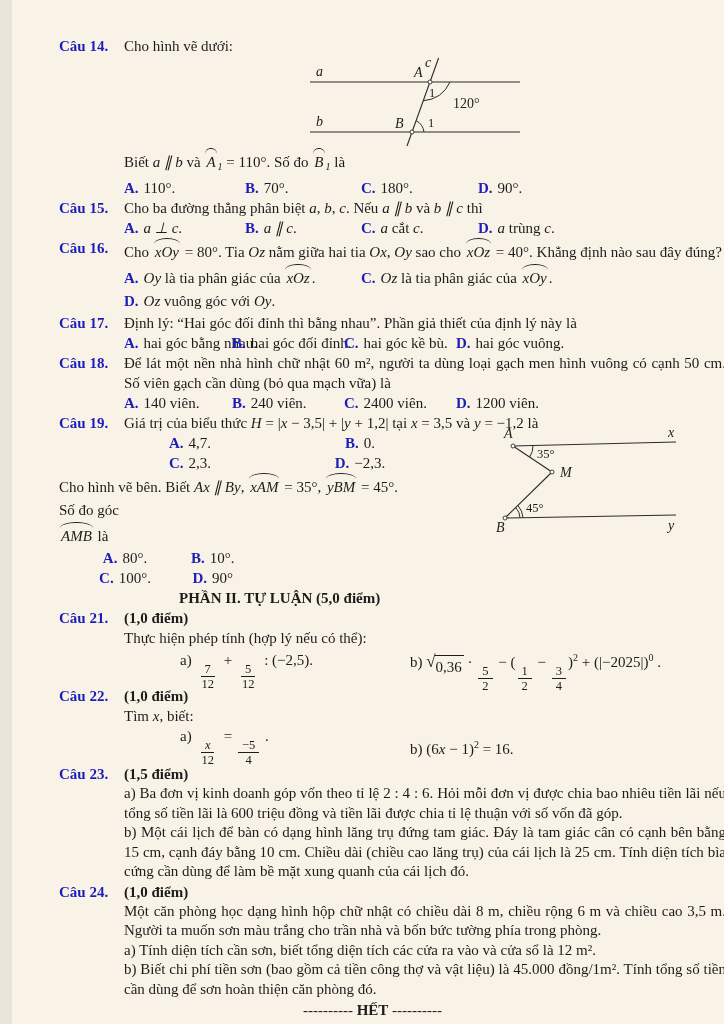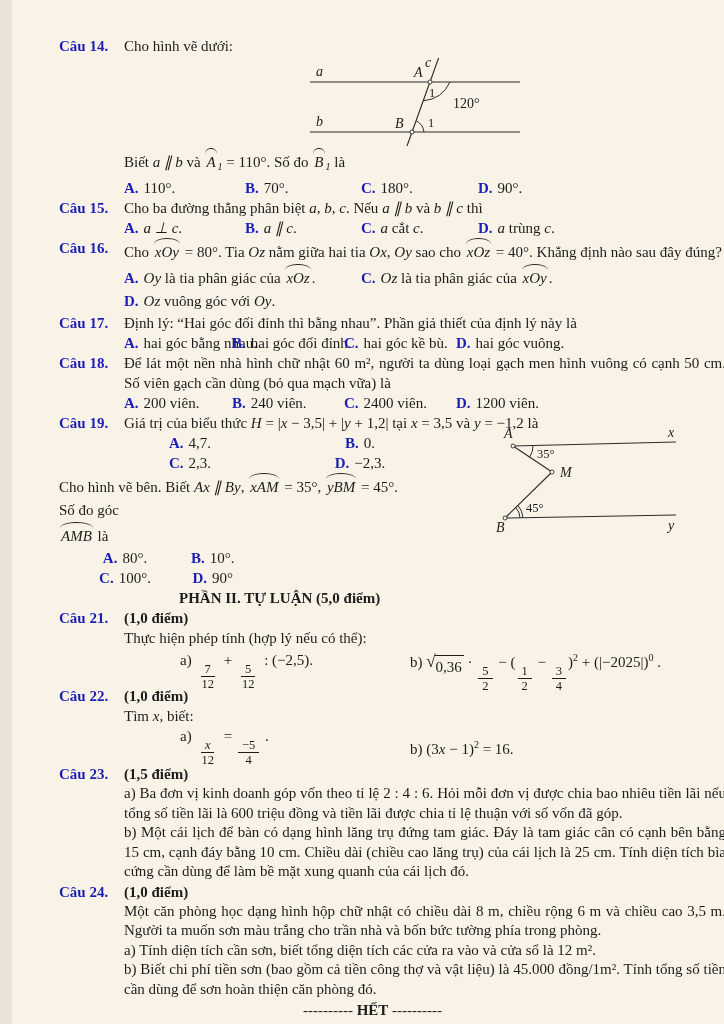--- a/index.html
+++ b/index.html
@@ -132,21 +132,21 @@
         <span class="opt"><span class="opt-key">D.</span><span><span class="p-t">hai góc vuông.</span></span></span>
       </div>
     </div>
   </div>
 
   <div class="q">
     <div class="q-label">Câu 18.</div>
     <div class="q-body">
       <p class="line jpara" style="line-height:20px"><span class="p-t">Để lát một nền nhà hình chữ nhật 60 m², người ta dùng loại gạch men hình vuông có cạnh 50 cm. Số viên gạch cần dùng (bỏ qua mạch vữa) là</span></p>
       <div class="opts cols4b">
-        <span class="opt"><span class="opt-key">A.</span><span><span class="p-t">200 viên.</span></span></span>
+        <span class="opt"><span class="opt-key">A.</span><span><span class="p-t">140 viên.</span></span></span>
         <span class="opt"><span class="opt-key">B.</span><span><span class="p-t">240 viên.</span></span></span>
         <span class="opt"><span class="opt-key">C.</span><span><span class="p-t">2400 viên.</span></span></span>
         <span class="opt"><span class="opt-key">D.</span><span><span class="p-t">1200 viên.</span></span></span>
       </div>
     </div>
   </div>
 
   <div class="q">
     <div class="q-label">Câu 19.</div>
     <div class="q-body">
@@ -231,21 +231,21 @@
       <p class="p2line pts">(1,0 điểm)</p>
       <p class="p2line"><span class="p-t">Tìm </span><span class="p-m">x</span><span class="p-t">, biết:</span></p>
       <div class="fr">
         <p class="line nowrap"><span class="p-t">a) </span><span class="frac">
               <span class="fn fi">x</span>
               <span class="fd">12</span>
             </span><span class="p-t"> = </span><span class="frac">
               <span class="fn">−5</span>
               <span class="fd">4</span>
             </span><span class="p-t"> .</span></p>
-        <p class="line nowrap"><span class="p-t">b) (3</span><span class="p-m">x</span><span class="p-t"> − 1)</span><span class="p-sup">2</span><span class="p-t"> = 16.</span></p>
+        <p class="line nowrap"><span class="p-t">b) (6</span><span class="p-m">x</span><span class="p-t"> − 1)</span><span class="p-sup">2</span><span class="p-t"> = 16.</span></p>
       </div>
     </div>
   </div>
 
   <div class="q">
     <div class="q-label">Câu 23.</div>
     <div class="q-body">
       <p class="p2line pts">(1,5 điểm)</p>
       <p class="jpara"><span class="p-t">a) Ba đơn vị kinh doanh góp vốn theo tỉ lệ 2 : 4 : 6. Hỏi mỗi đơn vị được chia bao nhiêu tiền lãi nếu tổng số tiền lãi là 600 triệu đồng và tiền lãi được chia tỉ lệ thuận với số vốn đã góp.</span></p>
       <p class="jpara"><span class="p-t">b) Một cái lịch để bàn có dạng hình lăng trụ đứng tam giác. Đáy là tam giác cân có cạnh bên bằng 15 cm, cạnh đáy bằng 10 cm. Chiều dài (chiều cao lăng trụ) của cái lịch là 25 cm. Tính diện tích bìa cứng cần dùng để làm bề mặt xung quanh của cái lịch đó.</span></p>

